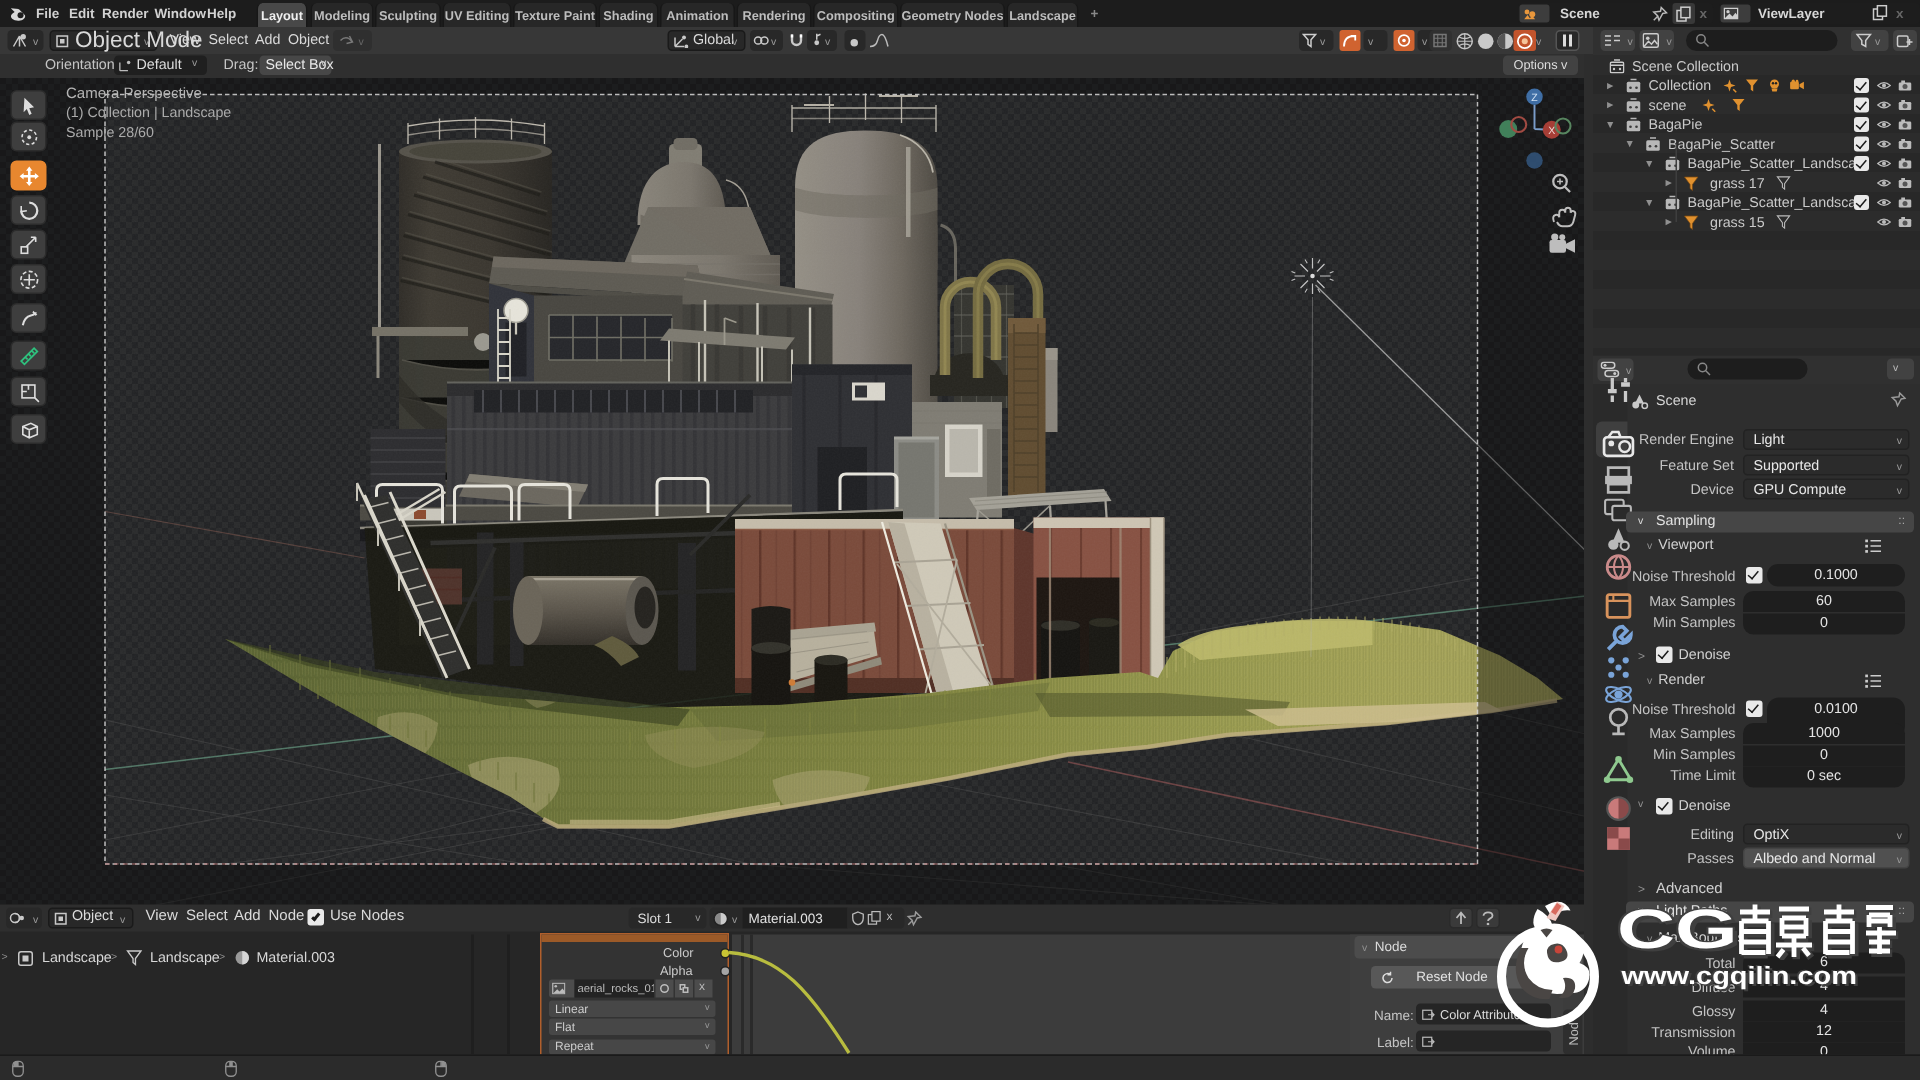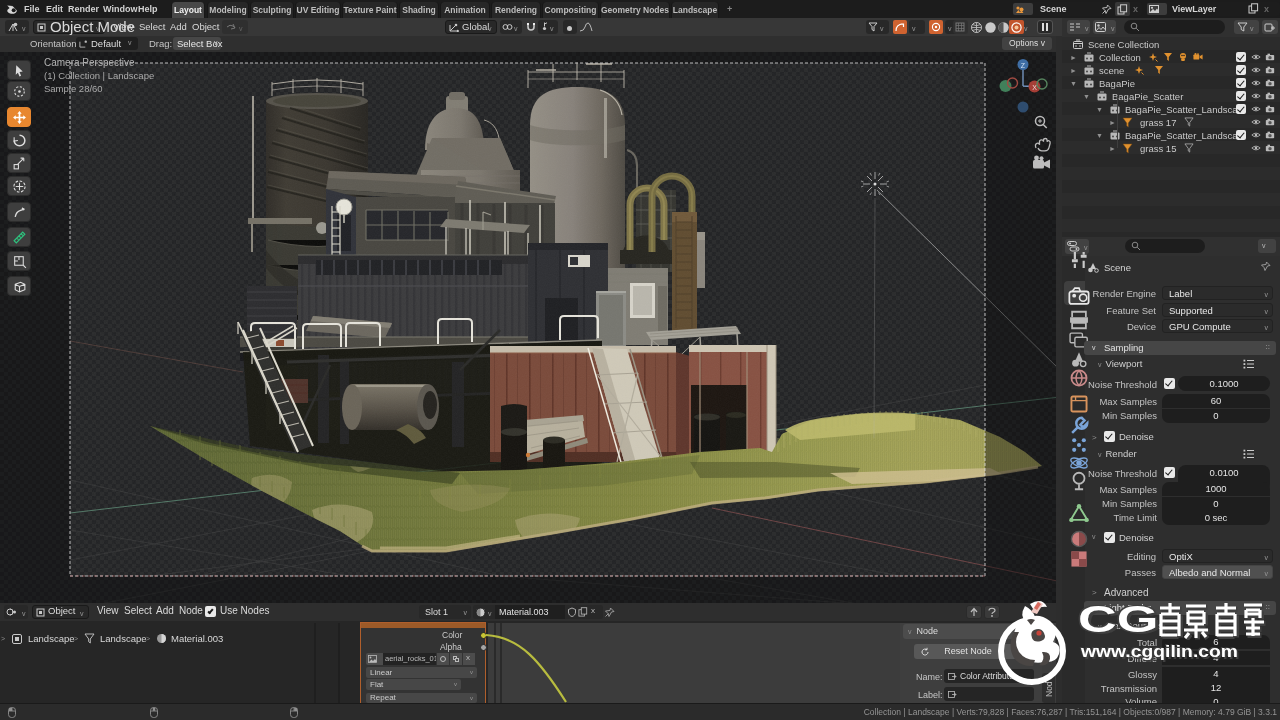--- a/index.html
+++ b/index.html
@@ -988,21 +988,21 @@
     <svg class="abs" style="left:24px;top:24px" width="14" height="12" viewBox="0 0 14 12">
         <path d="M4 8 L7 2 L10 8 Z" fill="#c9c9c9"></path>
         <circle cx="4.5" cy="9" r="2.3" fill="#c9c9c9"></circle>
         <circle cx="10.5" cy="9.5" r="1.8" fill="none" stroke="#c9c9c9"></circle>
       </svg>
     <div class="abs" style="left:42px;top:25px;color:#d5d5d5;font-size:9.5px">Scene</div>
     <svg class="abs" style="left:198px;top:24px" width="11" height="11" viewBox="0 0 11 11">
         <path d="M6.5 1 L10 4.5 L7.5 5 L5 9.5 L4 6.5 L1.5 4 L6 3.5 Z" fill="none" stroke="#999"></path>
       </svg>
     <div class="plabel" style="left:0;top:51px;width:94px">Render Engine</div>
-    <div class="pdrop" style="left:100px;top:49px;width:111px;height:14px;line-height:14px">Label</div>
+    <div class="pdrop" style="left:100px;top:49px;width:111px;height:14px;line-height:14px">Light</div>
     <div class="plabel" style="left:0;top:68px;width:94px">Feature Set</div>
     <div class="pdrop" style="left:100px;top:66px;width:111px;height:14px;line-height:14px">Supported</div>
     <div class="plabel" style="left:0;top:84px;width:94px">Device</div>
     <div class="pdrop" style="left:100px;top:82px;width:111px;height:14px;line-height:14px">GPU Compute</div>
     <div class="phdr" style="left:22px;top:104px;width:192px;height:14px">
         <span class="arr" style="left:8px;top:3px;color:#ddd">v</span>
         <span style="position:absolute;left:20px;top:1px">Sampling</span>
         <span style="position:absolute;right:6px;top:1px;color:#aaa;font-size:8px">::</span>
       </div>
     <div class="abs" style="left:36px;top:121px;color:#d0d0d0;font-size:9.5px"><span class="arr" style="position:static;margin-right:4px">v</span>Viewport</div>
@@ -1086,21 +1086,21 @@
       </svg>
     <div class="abs" style="left:383px;top:50px;width:53px;height:12px;background:#232323;color:#bbb;font-size:7.5px;line-height:12px;padding-left:2px;overflow:hidden">aerial_rocks_01_d..</div>
     <div class="abs" style="left:437px;top:50px;width:12px;height:12px;background:#4c4c4c"></div>
     <div class="abs" style="left:450px;top:50px;width:12px;height:12px;background:#4c4c4c"></div>
     <div class="abs" style="left:463px;top:50px;width:12px;height:12px;background:#4c4c4c"></div>
     <div class="abs" style="left:440px;top:53px;width:6px;height:6px;border:1px solid #bbb;border-radius:50%"></div>
     <div class="abs" style="left:453px;top:53px;width:4px;height:4px;border:1px solid #bbb"></div>
       <div class="abs" style="left:455px;top:55px;width:4px;height:4px;border:1px solid #bbb;background:#4c4c4c"></div>
     <div class="abs" style="left:466px;top:50px;color:#bbb;font-size:8px">x</div>
     <div class="abs" style="left:366px;top:64px;width:111px;height:11px;background:#474747;border-radius:2px;color:#ccc;font-size:8px;line-height:11px;padding-left:4px">Linear<span style="float:right;margin-right:4px;font-size:6px;color:#999">v</span></div>
-    <div class="abs" style="left:366px;top:76px;width:95px;height:11px;background:#474747;border-radius:2px;color:#ccc;font-size:8px;line-height:11px;padding-left:4px">Flat<span style="float:right;margin-right:4px;font-size:6px;color:#999">v</span></div>
+    <div class="abs" style="left:366px;top:76px;width:111px;height:11px;background:#474747;border-radius:2px;color:#ccc;font-size:8px;line-height:11px;padding-left:4px">Flat<span style="float:right;margin-right:4px;font-size:6px;color:#999">v</span></div>
     <div class="abs" style="left:366px;top:90px;width:111px;height:10px;background:#474747;border-radius:2px;color:#ccc;font-size:8px;line-height:10px;padding-left:4px">Repeat<span style="float:right;margin-right:4px;font-size:6px;color:#999">v</span></div>
     <svg class="abs" style="left:480px;top:28px" width="120" height="72" viewBox="0 0 120 72">
         <path d="M6 4 C40 6 60 30 86 71" fill="none" stroke="#b8bc3f" stroke-width="2.2"></path>
       </svg>
 
     <div class="abs" style="left:900px;top:20px;width:142px;height:80px;background:#3e3e3e"></div>
     <div class="abs" style="left:903px;top:21px;width:135px;height:15px;background:#4c4c4c;border-radius:3px;color:#ddd;font-size:9px;line-height:15px"><span class="arr" style="position:static;margin:0 5px">v</span>Node</div>
     <div class="abs" style="left:914px;top:41px;width:108px;height:15px;background:#585858;border-radius:3px;color:#e2e2e2;font-size:9px;line-height:15px;text-align:center">Reset Node</div>
     <svg class="abs" style="left:920px;top:44px" width="10" height="10" viewBox="0 0 10 10">
         <path d="M8 5 a3 3 0 1 1 -1-2.2 M7 0.8 v2 h-2" fill="none" stroke="#ddd"></path>
@@ -1205,21 +1205,20 @@
     <svg class="abs" style="left:150px;top:3px" width="8" height="11" viewBox="0 0 8 11">
         <rect x="0.5" y="0.5" width="7" height="10" rx="3" fill="none" stroke="#909090" stroke-width="0.9"></rect>
         <path d="M4 0.5 V4 M0.5 4 H7.5" stroke="#909090" stroke-width="0.9"></path>
         <rect x="2.8" y="0.8" width="2.4" height="3" fill="#909090"></rect>
       </svg>
     <svg class="abs" style="left:290px;top:3px" width="8" height="11" viewBox="0 0 8 11">
         <rect x="0.5" y="0.5" width="7" height="10" rx="3" fill="none" stroke="#909090" stroke-width="0.9"></rect>
         <path d="M4 0.5 V4 M0.5 4 H7.5" stroke="#909090" stroke-width="0.9"></path>
         <rect x="4.2" y="1" width="3" height="3" fill="#909090"></rect>
       </svg>
-    <div class="abs lbl" style="right:3px;top:3px;font-size:8.5px;letter-spacing:0px;color:#959595">Collection | Landscape | Verts:79,828 | Faces:76,287 | Tris:151,164 | Objects:0/987 | Memory: 4.79 GiB | 3.3.1</div>
   </div>
   <div id="watermark" class="abs" style="left:0;top:0;width:1280px;height:720px;pointer-events:none">
     <svg class="abs" style="left:994px;top:592px" width="80" height="120" viewBox="0 0 80 120">
       <circle cx="38" cy="59" r="31" fill="none" stroke="#fff" stroke-width="6"></circle>
       <path d="M31 14 q-6 10 1 16 l9-5 q-2-7-10-11 z" fill="#fff"></path>
       <path d="M36 12 q12-7 17 3 q-8-1-12 5 z" fill="#fff"></path>
       <path d="M26 30 q16-12 30 -1 q10 9 3 21 q9 3 6 12 q-3 9-14 8 q-16 3-25-7 q-9-11-6-22 q2-8 6-11 z" fill="#fff"></path>
       <path d="M40 38 q7-3 10 3 q3 6-3 8 q-7 2-9-3 q-2-6 2-8 z" fill="#4a4644"></path>
       <circle cx="45" cy="41" r="2.6" fill="#c8453a"></circle>
       <path d="M25 40 q-6 10 0 20 q6 8 16 8 l-2 6 q-12 1-19-8 q-7-12 0-26 z" fill="#4a4644"></path>

